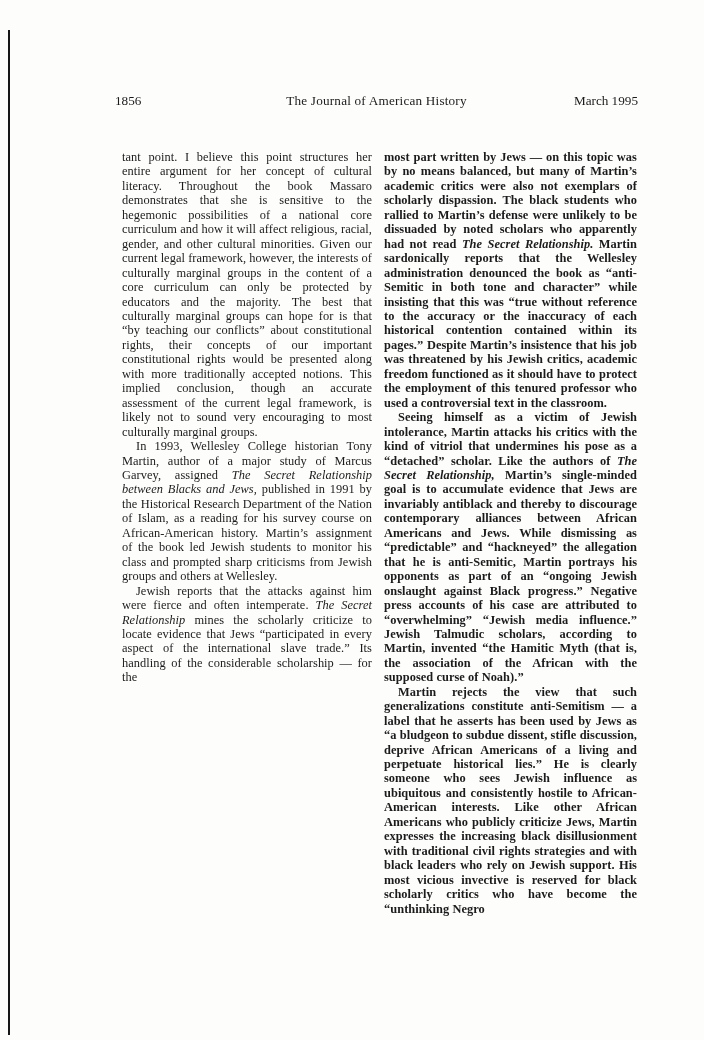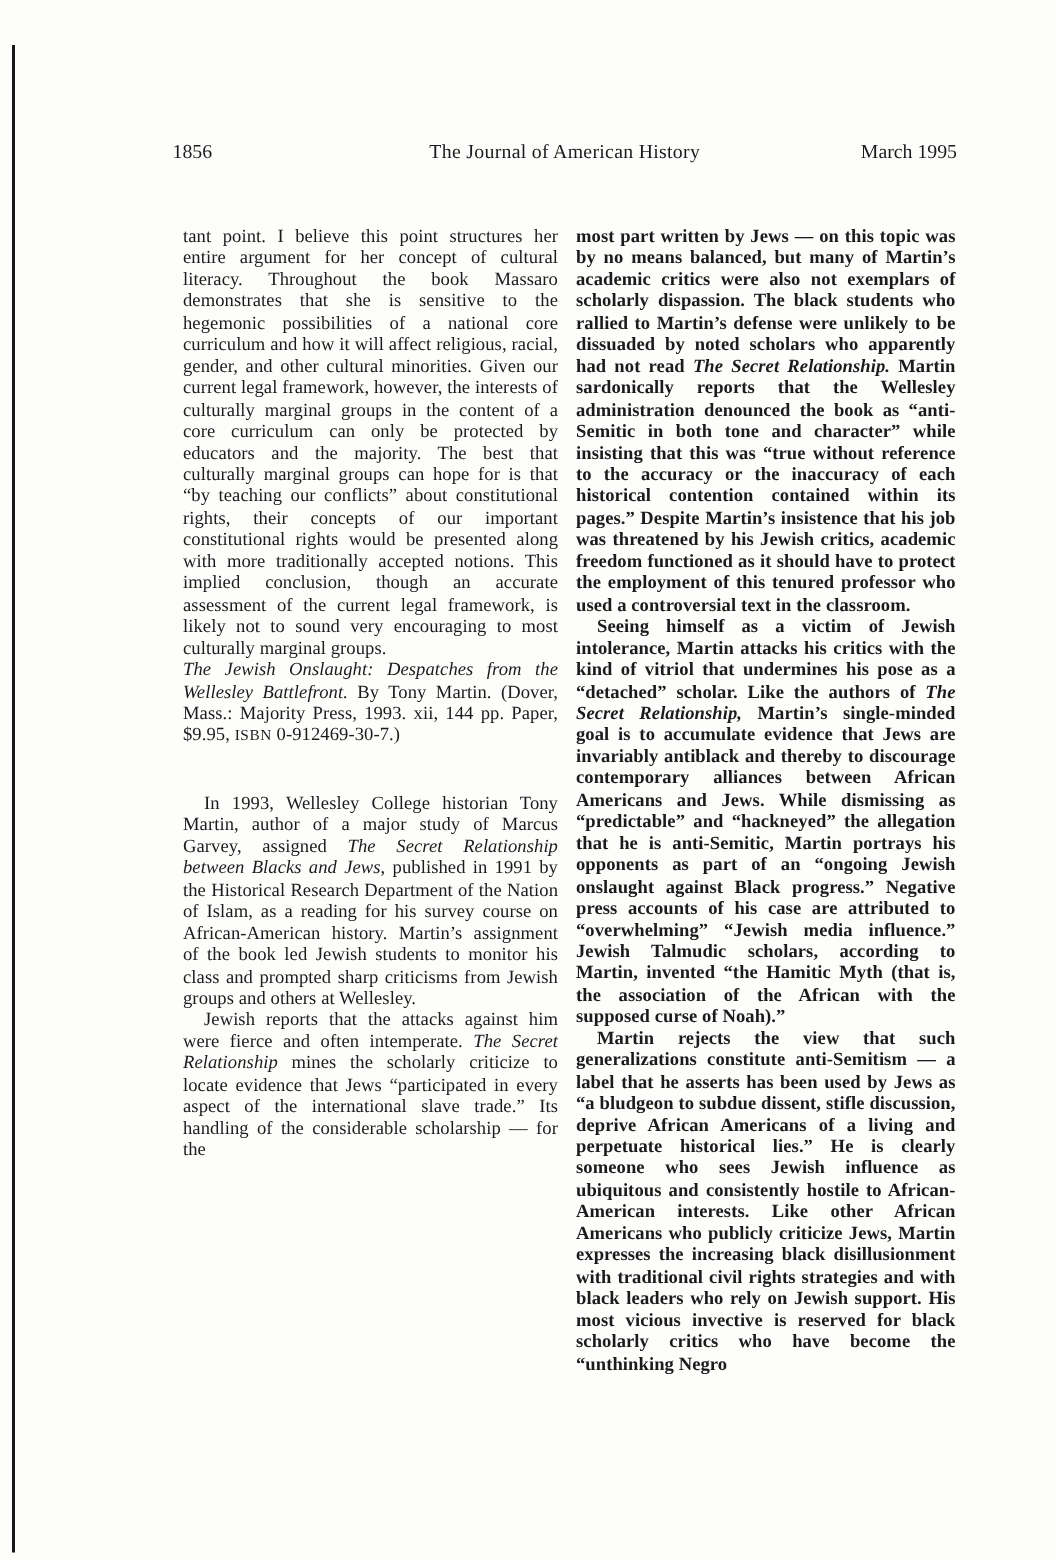--- a/index.html
+++ b/index.html
@@ -70,21 +70,20 @@
 
   <header class="running-head">
     <span class="pn">1856</span>
     <span class="jt">The Journal of American History</span>
     <span class="dt">March 1995</span>
   </header>
 
   <main class="text-block">
     <div class="column col-left" id="col-left">
         <p><span>tant point. I believe this point structures her entire argument for her concept of cultural literacy. Throughout the book Massaro demonstrates that she is sensitive to the hegemonic possibilities of a national core curriculum and how it will affect religious, racial, gender, and other cultural minorities. Given our current legal framework, however, the interests of culturally marginal groups in the content of a core curriculum can only be protected by educators and the majority. The best that culturally marginal groups can hope for is that “by teaching our conflicts” about constitutional rights, their concepts of our important constitutional rights would be presented along with more traditionally accepted notions. This implied conclusion, though an accurate assessment of the current legal framework, is likely not to sound very encouraging to most culturally marginal groups.</span></p>
-        <p class="citation"><span class="it">The Jewish Onslaught: Despatches from the Wellesley Battlefront.</span><span> By Tony Martin. (Dover, Mass.: Majority Press, 1993. xii, 144 pp. Paper, $9.95, </span><span class="sc">ISBN</span><span> 0-912469-30-7.)</span></p>
         <p class="indent"><span>In 1993, Wellesley College historian Tony Martin, author of a major study of Marcus Garvey, assigned </span><span class="it">The Secret Relationship between Blacks and Jews,</span><span> published in 1991 by the Historical Research Department of the Nation of Islam, as a reading for his survey course on African-American history. Martin’s assignment of the book led Jewish students to monitor his class and prompted sharp criticisms from Jewish groups and others at Wellesley.</span></p>
         <p class="indent"><span>Jewish reports that the attacks against him were fierce and often intemperate. </span><span class="it">The Secret Relationship</span><span> mines the scholarly criticize to locate evidence that Jews “participated in every aspect of the international slave trade.” Its handling of the considerable scholarship — for the</span></p>
       </div>
     <div class="column col-right" id="col-right">
         <p><span>most part written by Jews — on this topic was by no means balanced, but many of Martin’s academic critics were also not exemplars of scholarly dispassion. The black students who rallied to Martin’s defense were unlikely to be dissuaded by noted scholars who apparently had not read </span><span class="it">The Secret Relationship.</span><span> Martin sardonically reports that the Wellesley administration denounced the book as “anti-Semitic in both tone and character” while insisting that this was “true without reference to the accuracy or the inaccuracy of each historical contention contained within its pages.” Despite Martin’s insistence that his job was threatened by his Jewish critics, academic freedom functioned as it should have to protect the employment of this tenured professor who used a controversial text in the classroom.</span></p>
         <p class="indent"><span>Seeing himself as a victim of Jewish intolerance, Martin attacks his critics with the kind of vitriol that undermines his pose as a “detached” scholar. Like the authors of </span><span class="it">The Secret Relationship,</span><span> Martin’s single-minded goal is to accumulate evidence that Jews are invariably antiblack and thereby to discourage contemporary alliances between African Americans and Jews. While dismissing as “predictable” and “hackneyed” the allegation that he is anti-Semitic, Martin portrays his opponents as part of an “ongoing Jewish onslaught against Black progress.” Negative press accounts of his case are attributed to “overwhelming” “Jewish media influence.” Jewish Talmudic scholars, according to Martin, invented “the Hamitic Myth (that is, the association of the African with the supposed curse of Noah).”</span></p>
         <p class="indent"><span>Martin rejects the view that such generalizations constitute anti-Semitism — a label that he asserts has been used by Jews as “a bludgeon to subdue dissent, stifle discussion, deprive African Americans of a living and perpetuate historical lies.” He is clearly someone who sees Jewish influence as ubiquitous and consistently hostile to African-American interests. Like other African Americans who publicly criticize Jews, Martin expresses the increasing black disillusionment with traditional civil rights strategies and with black leaders who rely on Jewish support. His most vicious invective is reserved for black scholarly critics who have become the “unthinking Negro</span></p>
       </div>
   </main>
 </div>

